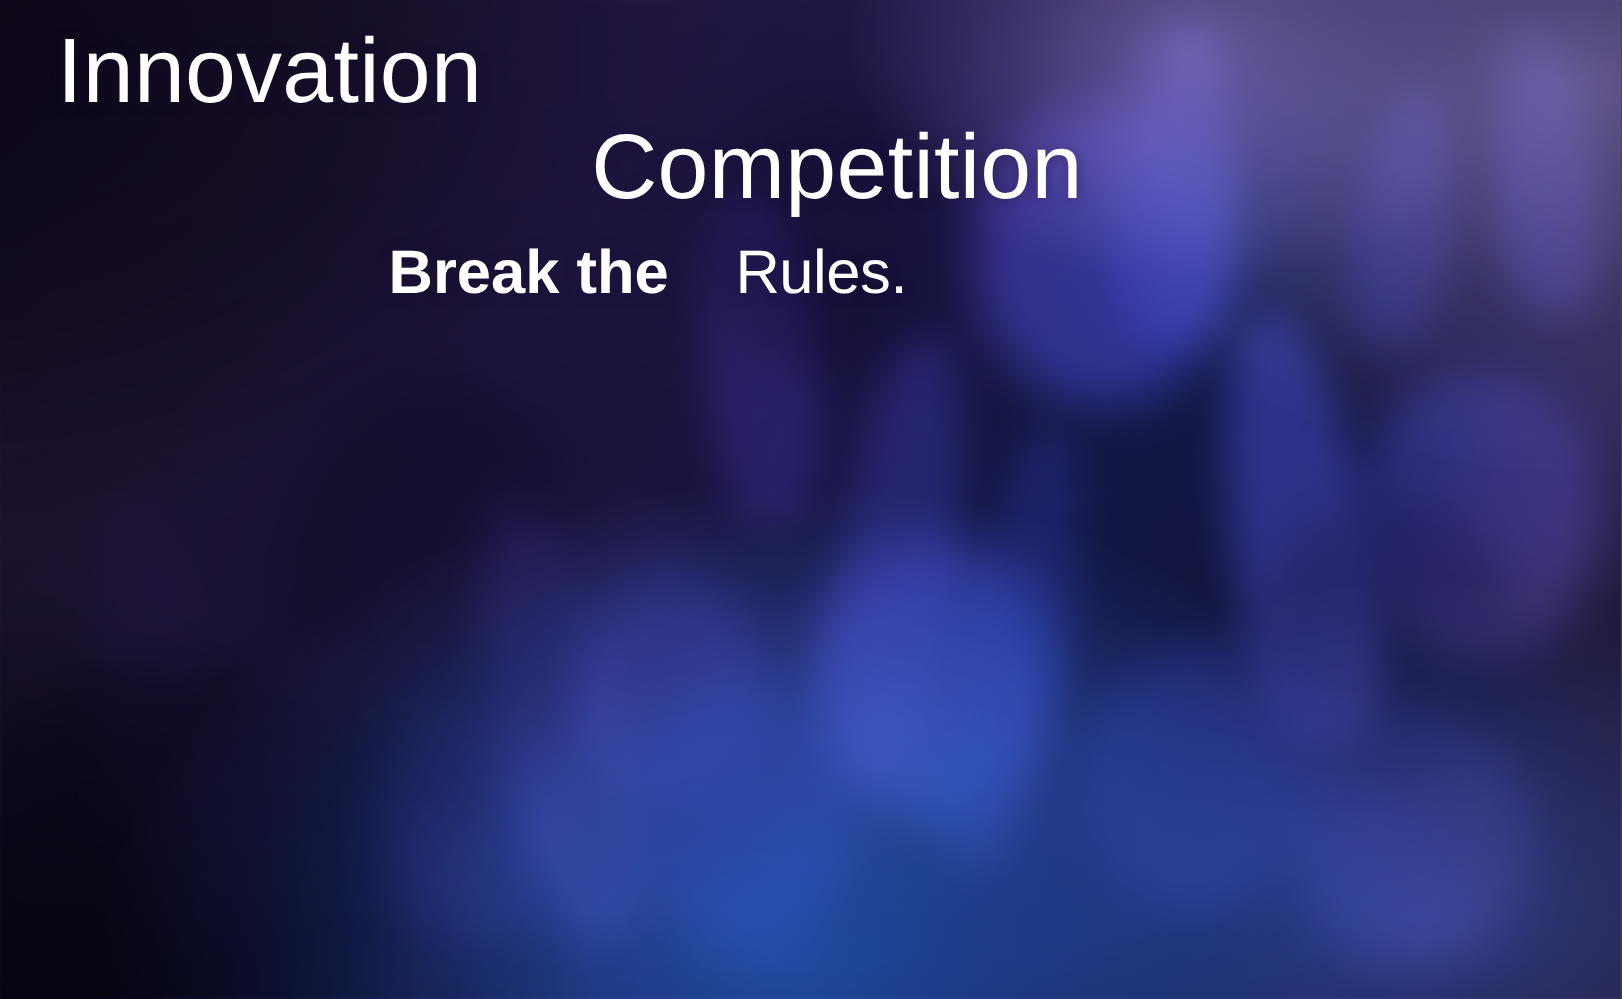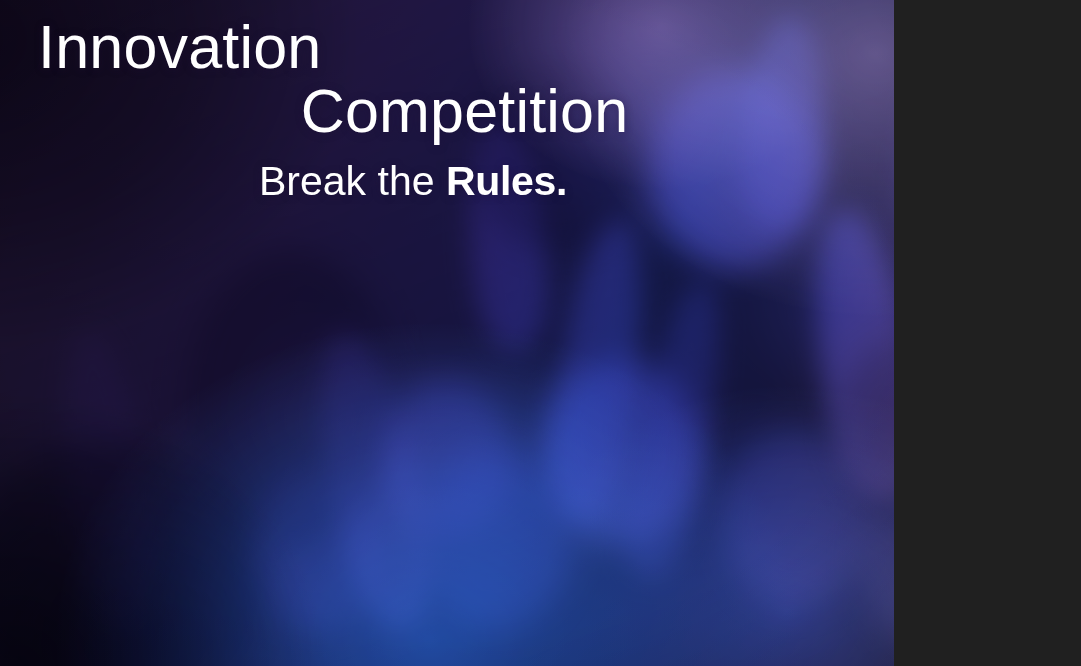--- a/index.html
+++ b/index.html
@@ -7,21 +7,21 @@
     margin: 0;
     padding: 0;
     background: #202020;
   }
   body {
     font-family: "Liberation Sans", sans-serif;
   }
 
   .banner {
     position: relative;
-    width: 894px;
+    width: 1081px;
     height: 666px;
     overflow: hidden;
     background: #737373;
     isolation: isolate;
   }
 
   
   .photo {
     position: absolute;
     inset: 0;
@@ -124,22 +124,22 @@
   .line-1 { margin: 0 0 2px 3px; }
   .line-2 { margin: 0 0 0 0; text-align: center; }
 
   .line-3 {
     margin: 18px 0 0 224px;
     font-size: 41px;
     line-height: 1.05;
     white-space: nowrap;
     text-shadow: 0 1px 9px rgba(30,16,56,.45);
   }
-  .line-3 .light { font-weight: 400; }
-  .line-3 .bold  { font-weight: 700; letter-spacing: -.3px; }
+  .line-3 .light { font-weight: 700; }
+  .line-3 .bold  { font-weight: 400; letter-spacing: -.3px; margin-left: 33px; }
 </style>
 </head>
 <body>
 
 <div class="banner">
 
   <div class="photo">
     <div class="photo-base"></div>
 
     <div class="blob" style="left:650px;top:70px;width:170px;height:200px;background:rgba(236,228,244,.62);"></div>

